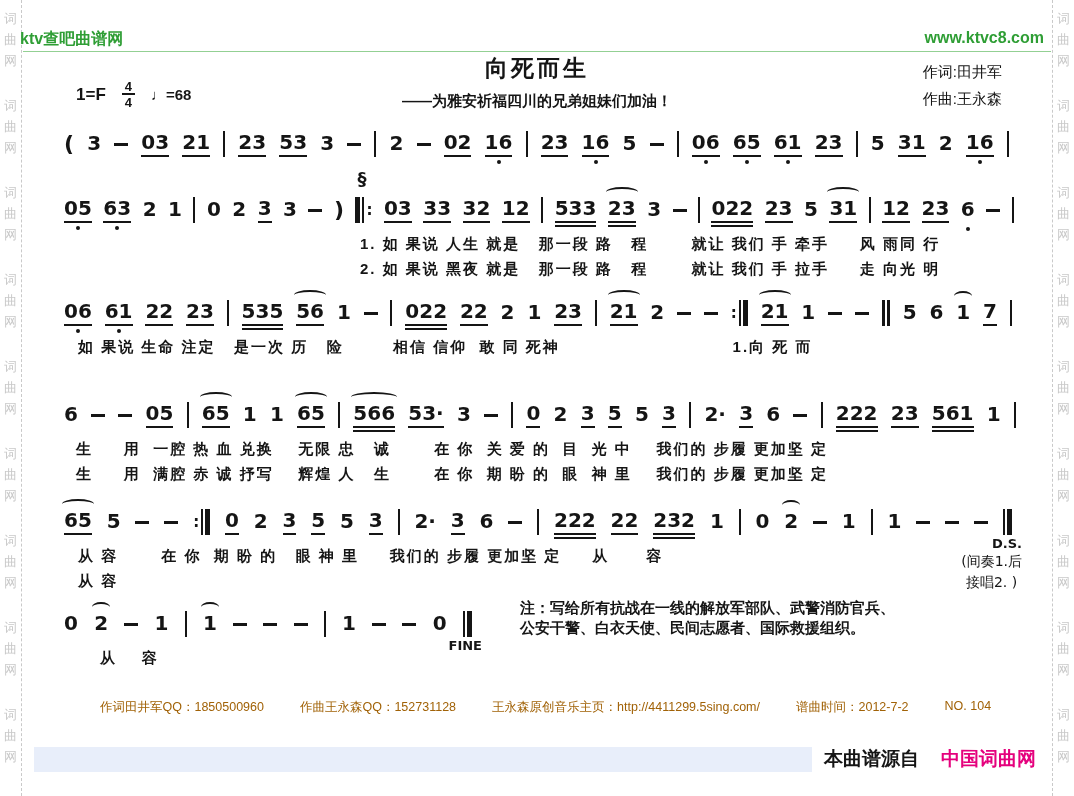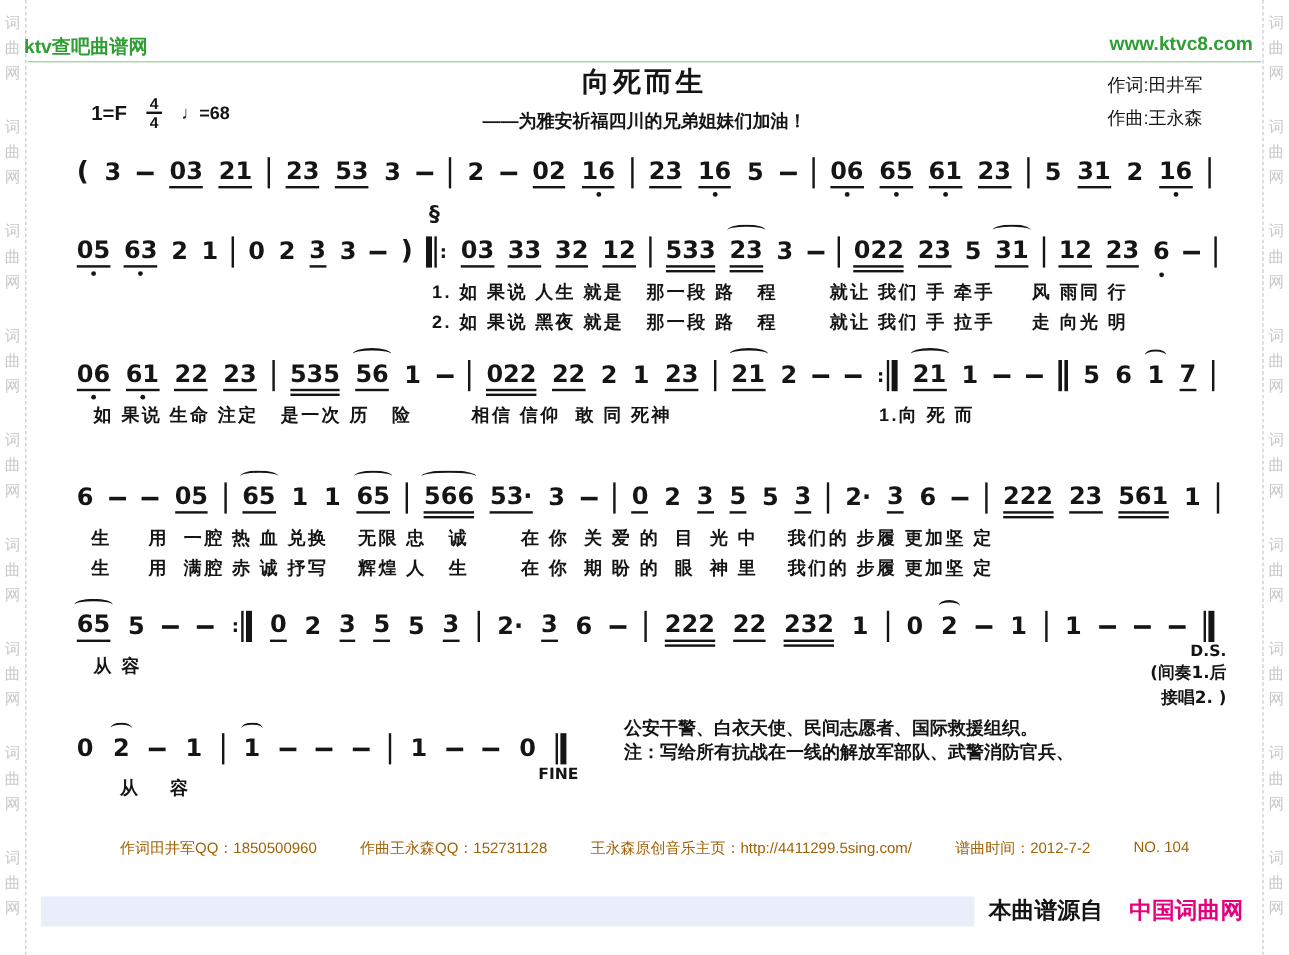--- a/index.html
+++ b/index.html
@@ -47,21 +47,21 @@
   .paren{font-size:22px;font-weight:bold;line-height:24px;}
   .segno{position:absolute;top:-29px;left:2px;font-size:18px;font-weight:bold;}
   .lyric{white-space:pre;font-weight:bold;font-size:15px;letter-spacing:2px;margin-top:6px;line-height:19px;}
   .sys1 .lyric{margin-left:296px}
   .sys2 .lyric{margin-left:14px}
   .sys3 .lyric{margin-left:12px}
   .sys4 .lyric{margin-left:14px}
   .sys5 .lyric{margin-left:36px}
   .end-wrap{position:absolute;right:-10px;top:32px;text-align:right;}
   .end-mark-text{font-size:13px;font-weight:bold;font-family:"DejaVu Sans",sans-serif;}
-  .end-note-line{font-size:14px;font-weight:bold;line-height:21px;text-align:right;}
+  .end-note-line{font-size:14px;font-weight:normal;line-height:21px;text-align:center;}
   
   .note-block{position:absolute;left:520px;top:598px;width:470px;font-size:15px;font-weight:bold;line-height:20px;}
   
   .footer{position:absolute;left:100px;top:699px;display:flex;gap:36px;font-size:12.5px;color:#a16207;white-space:nowrap;}
   
   .strip{position:absolute;left:34px;right:26px;top:747px;height:25px;background:var(--strip,#e8eefa);}
   .source-label{position:absolute;right:26px;top:742px;height:34px;background:#fff;display:flex;
                 align-items:center;gap:22px;padding:0 12px;font-size:19px;font-weight:bold;}
   .source-label .site{color:var(--magenta,#e5017d);}
 </style>
@@ -386,20 +386,21 @@
           <span class="bargrp">
             <span class="bl" style="width: 2px;"></span>
             <span class="bl" style="width: 5px;"></span>
           </span>
           <div class="end-wrap">
             <div class="end-mark-text">D.S.</div>
             <div class="end-note-line">(间奏1.后</div>
             <div class="end-note-line">接唱2. )</div>
           </div>
         </div>
+        <div class="lyric">从 容       在 你  期 盼 的   眼 神 里     我们的 步履 更加坚 定     从      容</div>
         <div class="lyric">从 容</div>
       </div>
       <div class="system sys5">
         <div class="notes">
           <span class="tok">0</span>
           <span class="tok tie">2</span>
           <span class="dash"></span>
           <span class="tok">1</span>
           <span class="bar"></span>
           <span class="tok tie">1</span>
@@ -417,22 +418,22 @@
           </span>
           <div class="end-wrap">
             <div class="end-mark-text">FINE</div>
           </div>
         </div>
         <div class="lyric">从    容</div>
       </div>
     </div>
 
   <div class="note-block" id="note-block">
+      <div class="note-line">注：写给所有抗战在一线的解放军部队、武警消防官兵、</div>
       <div class="note-line">公安干警、白衣天使、民间志愿者、国际救援组织。</div>
-      <div class="note-line">注：写给所有抗战在一线的解放军部队、武警消防官兵、</div>
     </div>
 
   <div class="footer" id="footer">
       <span class="f-item">作词田井军QQ：1850500960</span>
       <span class="f-item">作曲王永森QQ：152731128</span>
       <span class="f-item">王永森原创音乐主页：http://4411299.5sing.com/</span>
       <span class="f-item">谱曲时间：2012-7-2</span>
       <span class="f-item">NO.  104</span>
     </div>
 

